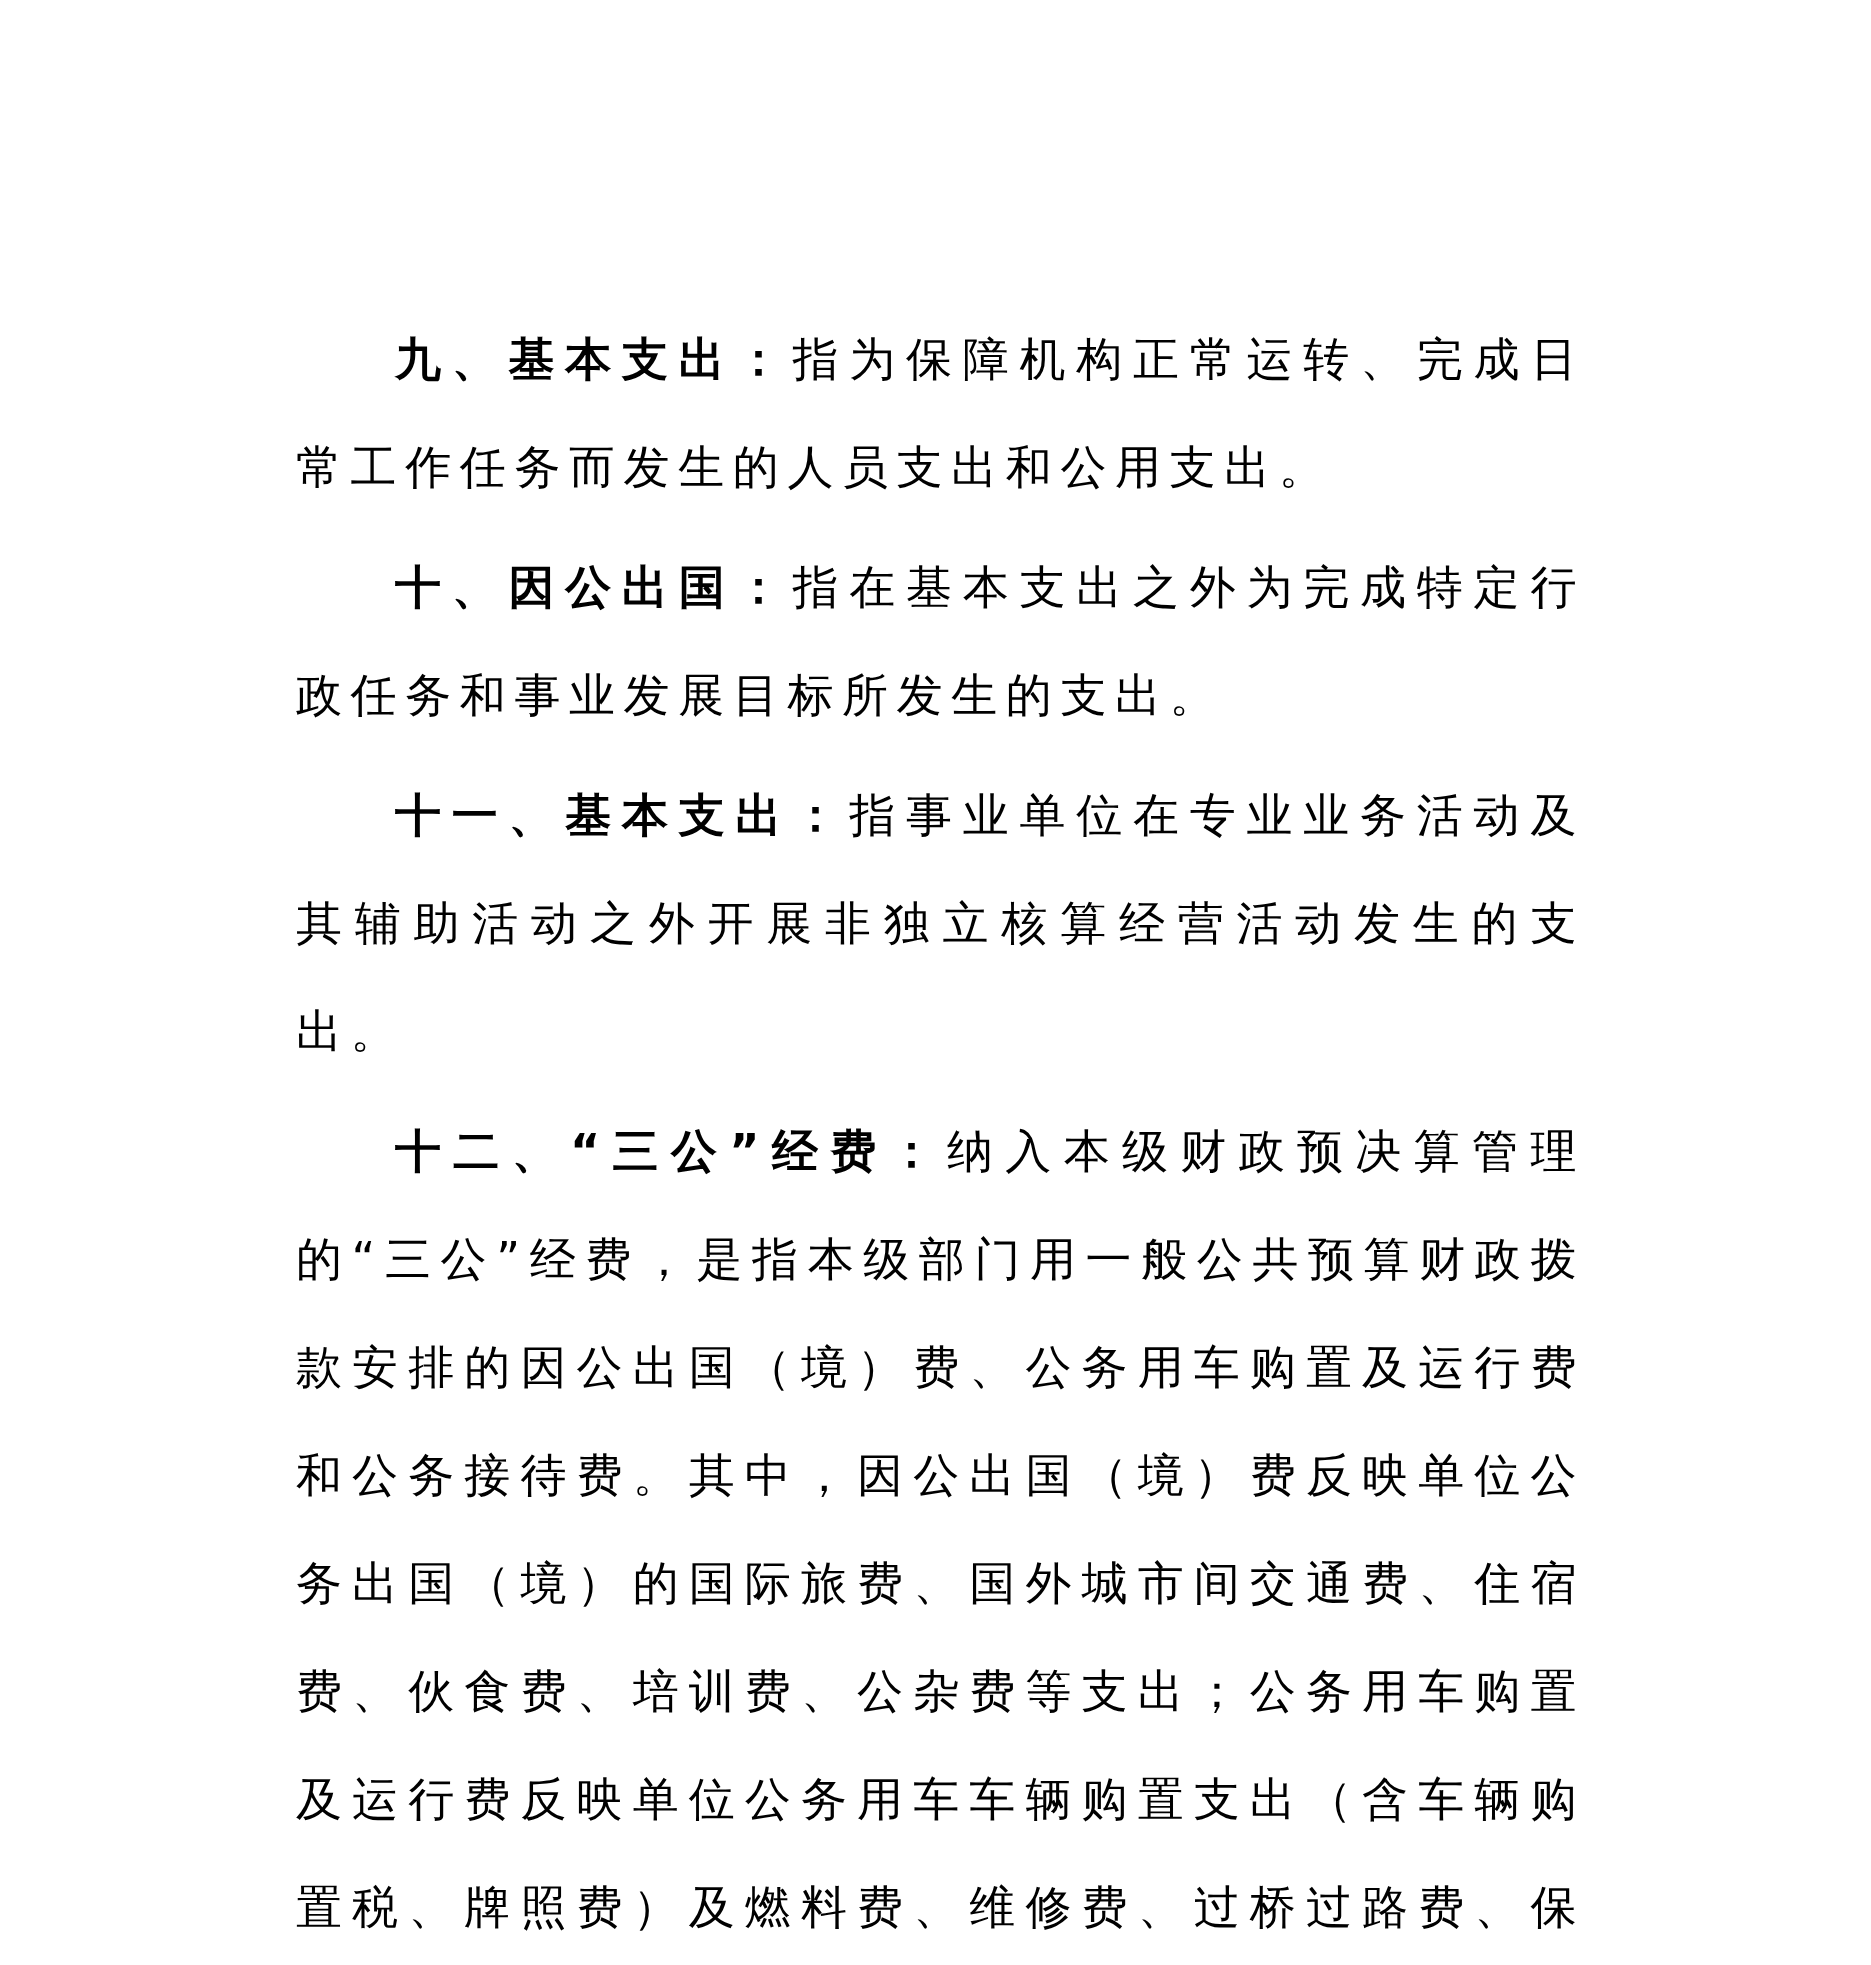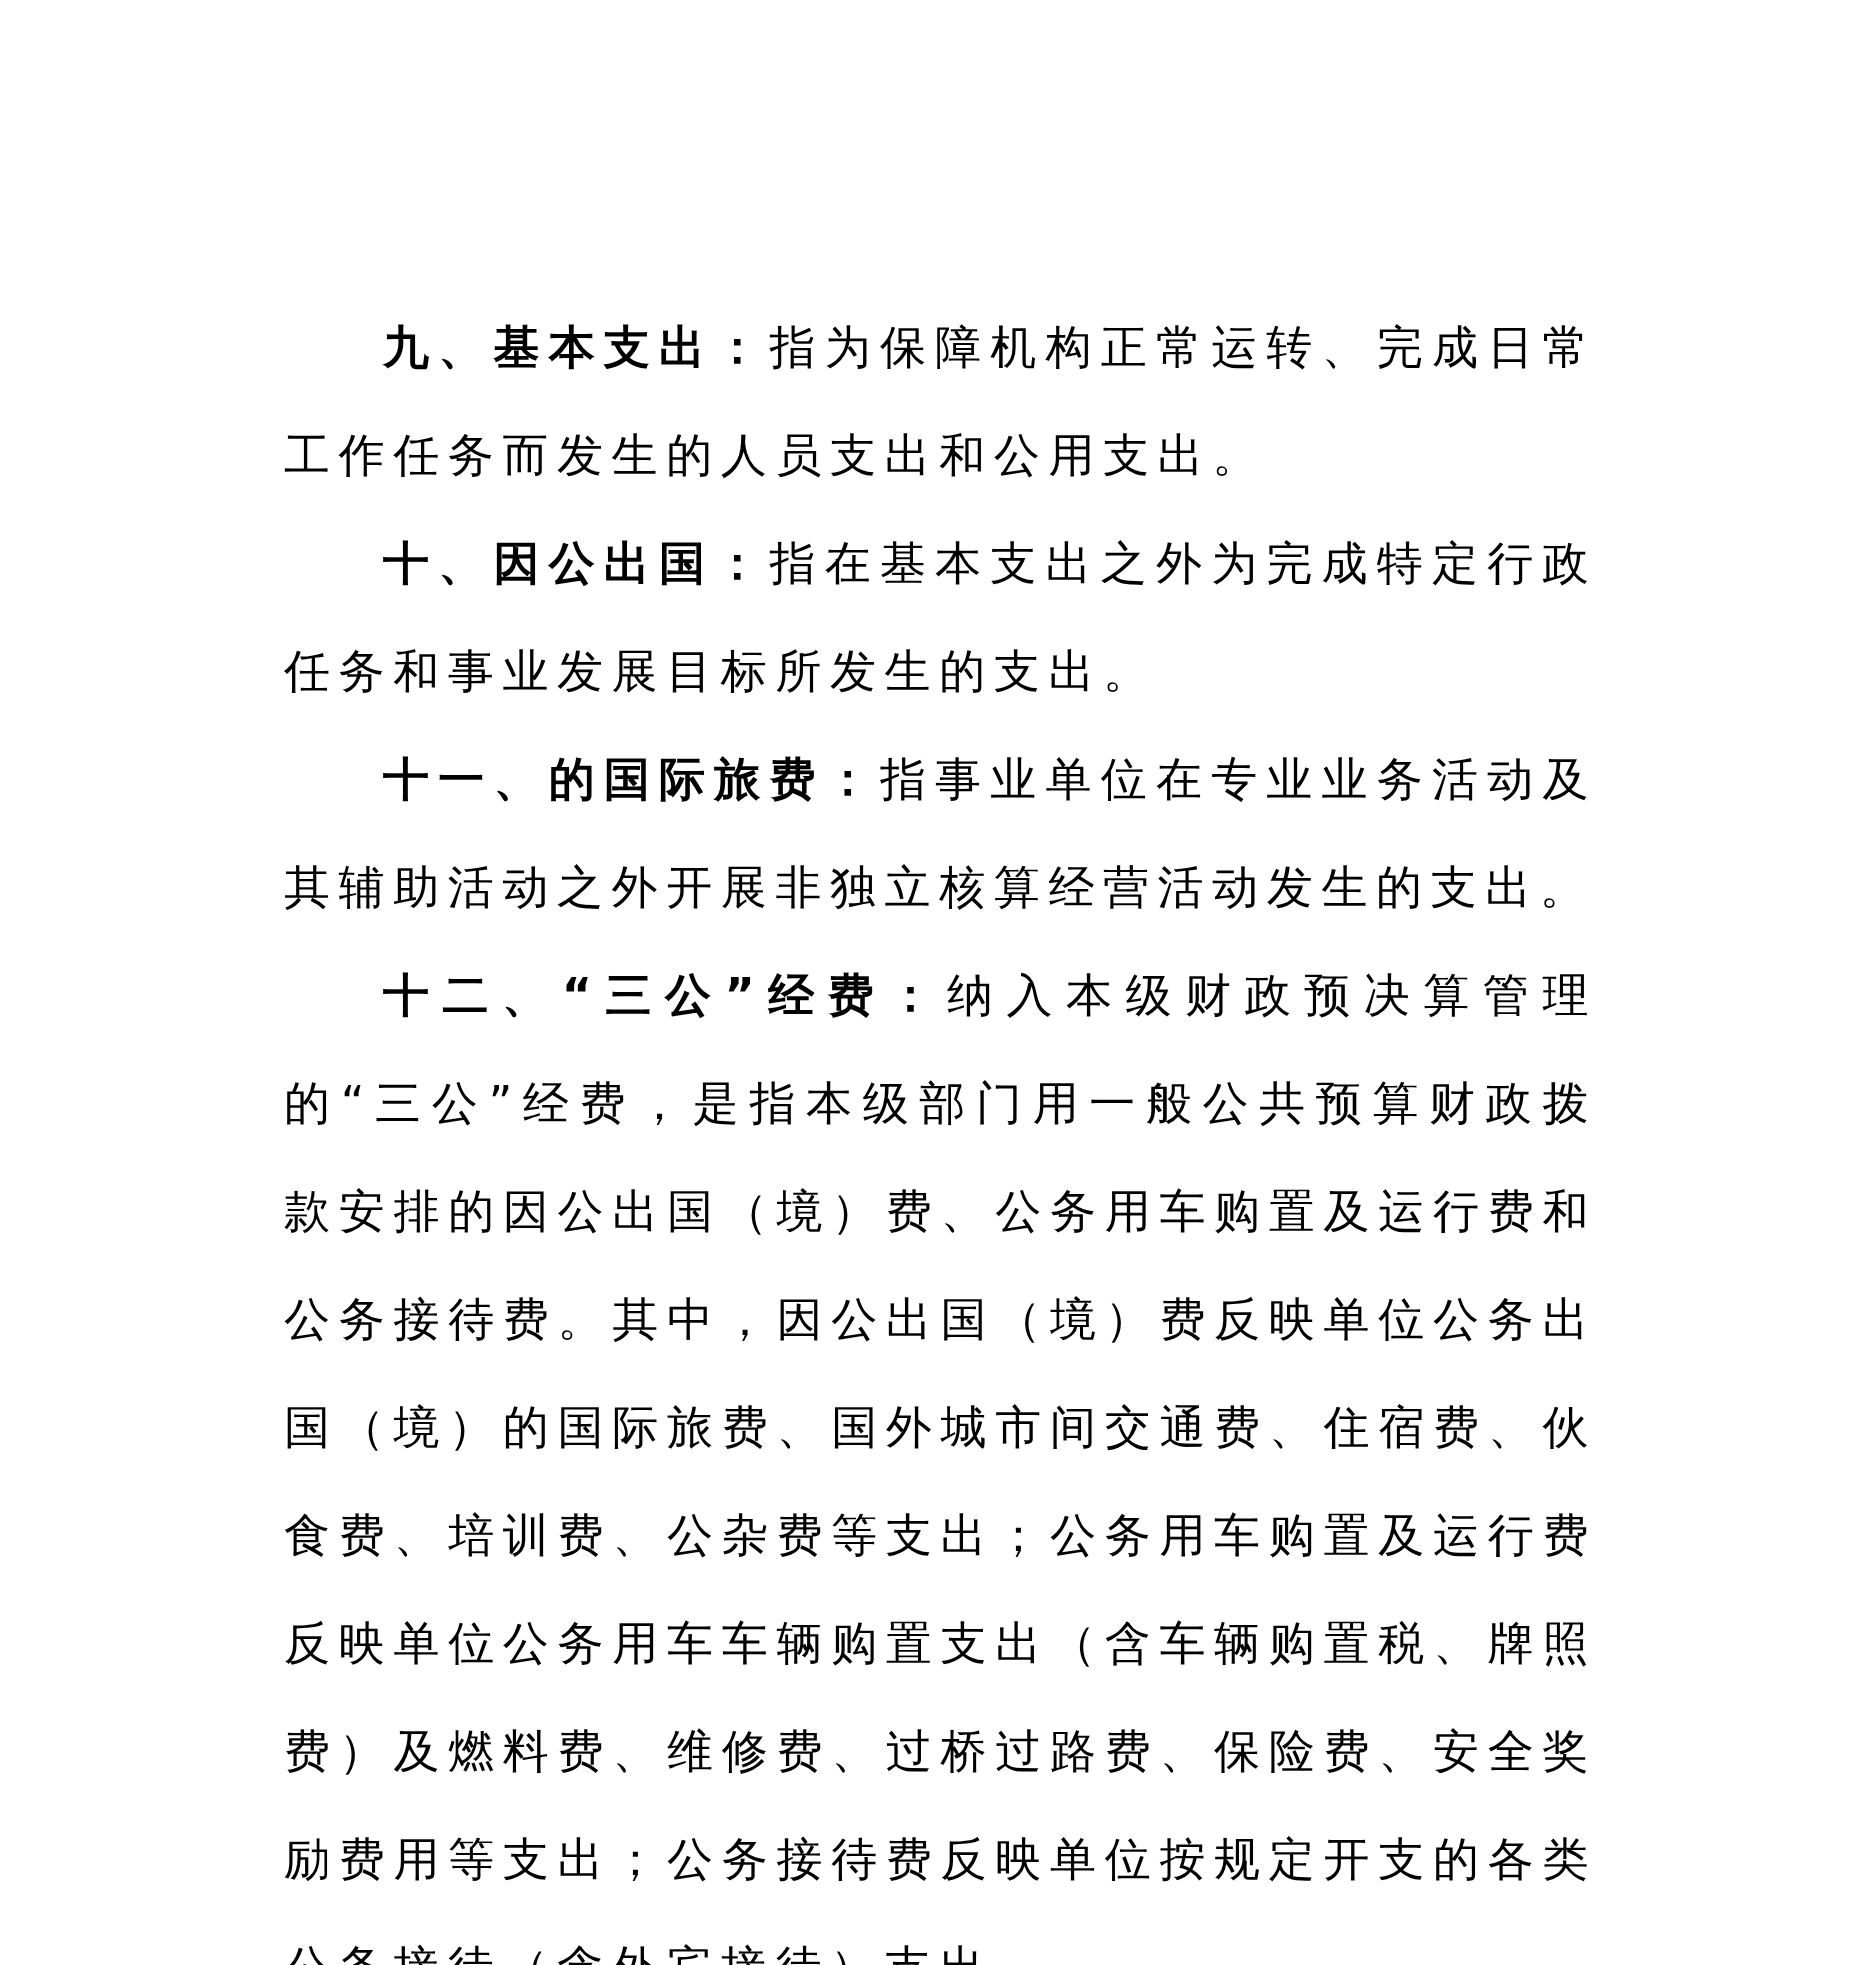--- a/index.html
+++ b/index.html
@@ -23,21 +23,21 @@
       height: 2647px;
       background: #ffffff;
     }
     .content {
       position: absolute;
       left: 284px;
       top: 293px;
       width: 1313px;
     }
     .para {
-      margin: 0;
+      margin: 12px;
       padding: 0;
       font-size: 46px;
       line-height: 108px;
       letter-spacing: 8.6px;
       text-indent: 99px;
       text-align: justify;
       text-align-last: left;
       word-break: break-all;
     }
     .term {
@@ -52,21 +52,21 @@
 
     <p class="para">
       <span class="term">九、基本支出：</span><span>指为保障机构正常运转、完成日常工作任务而发生的人员支出和公用支出。</span>
     </p>
 
     <p class="para">
       <span class="term">十、因公出国：</span><span>指在基本支出之外为完成特定行政任务和事业发展目标所发生的支出。</span>
     </p>
 
     <p class="para">
-      <span class="term">十一、的国际旅费：</span><span>指事业单位在专业业务活动及其辅助活动之外开展非独立核算经营活动发生的支出。</span>
+      <span class="term">十一、基本支出：</span><span>指事业单位在专业业务活动及其辅助活动之外开展非独立核算经营活动发生的支出。</span>
     </p>
 
     <p class="para">
       <span class="term">十二、“三公”经费：</span><span>纳入本级财政预决算管理的“三公”经费，是指本级部门用一般公共预算财政拨款安排的因公出国（境）费、公务用车购置及运行费和公务接待费。其中，因公出国（境）费反映单位公务出国（境）的国际旅费、国外城市间交通费、住宿费、伙食费、培训费、公杂费等支出；公务用车购置及运行费反映单位公务用车车辆购置支出（含车辆购置税、牌照费）及燃料费、维修费、过桥过路费、保险费、安全奖励费用等支出；公务接待费反映单位按规定开支的各类公务接待（含外宾接待）支出。</span>
     </p>
 
   </div>
 </div>
 
 

